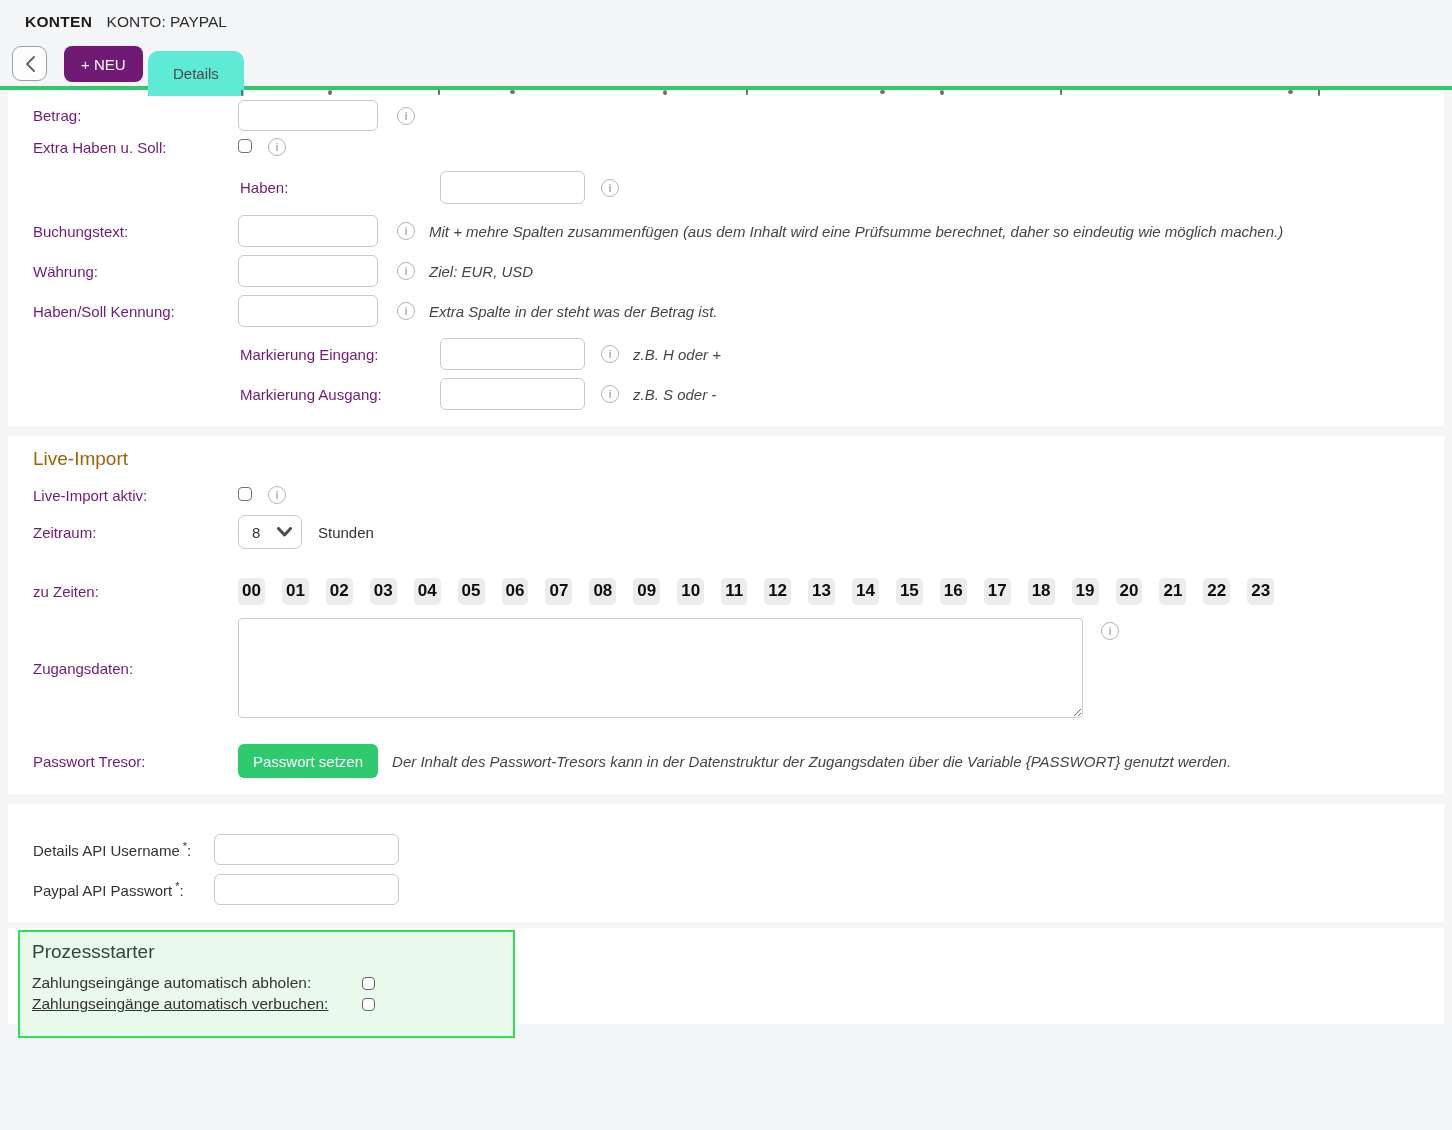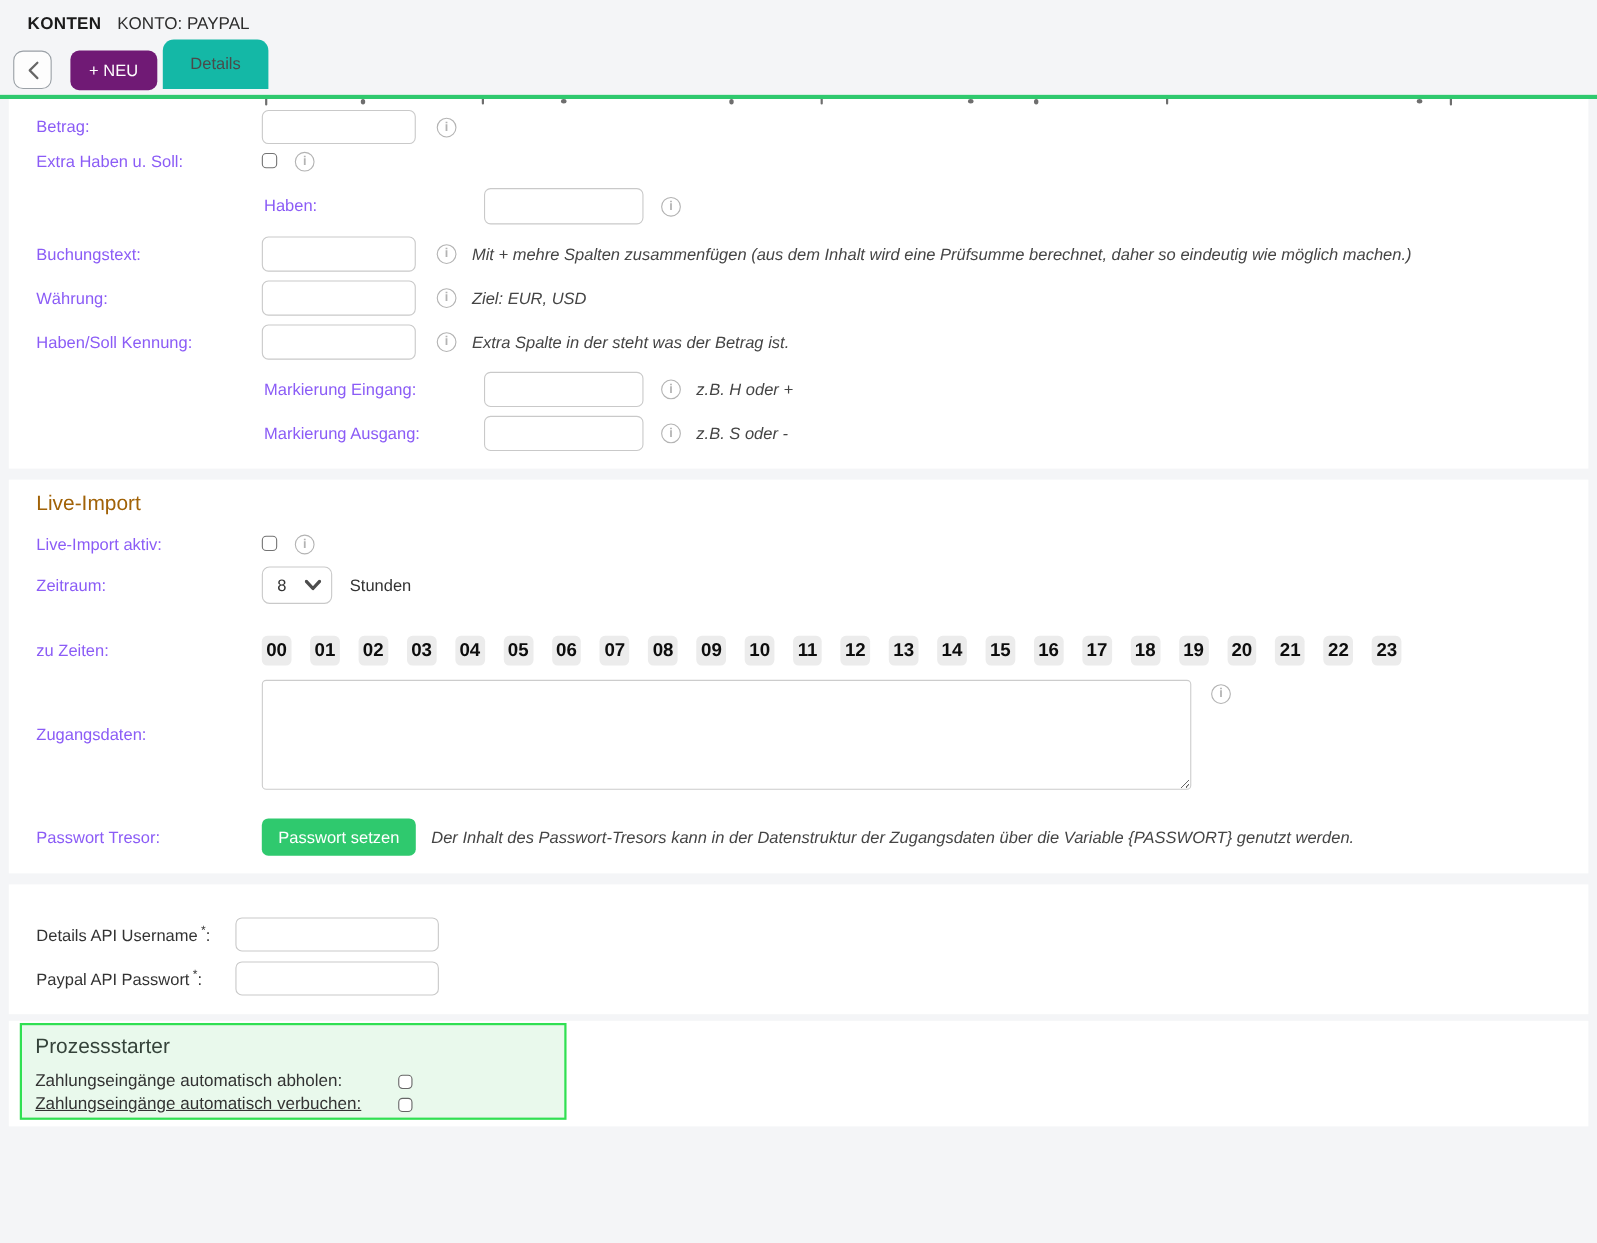--- a/index.html
+++ b/index.html
@@ -19,35 +19,35 @@
     background:#fdfdfd; border:1.6px solid #9aa0a6; border-radius:9px;
     display:flex; align-items:center; justify-content:center; cursor:pointer;
   }
   .neu-btn {
     position:absolute; left:64px; top:46px; height:36px; padding:0 17px;
     background:#701a75; border:none; border-radius:8px;
     color:#fff; font-size:15px; font-weight:500; cursor:pointer;
     display:flex; align-items:center;
   }
   .details-tab {
-    position:absolute; left:148px; top:36px; height:45px; padding:0 25px;
-    background:#14b8a6; border-radius:10px 10px 0 0; color:#4a4a4a; font-size:15px;
+    position:absolute; left:148px; top:51px; height:45px; padding:0 25px;
+    background:#5eead4; border-radius:10px 10px 0 0; color:#4a4a4a; font-size:15px;
     display:flex; align-items:center; cursor:pointer;
   }
   .green-line { height:4px; background:#2fc96e; }
   
   .card { background:#fff; margin:0 8px; }
   .card1 { padding:0 0 16px 25px; }
   .card2 { margin-top:10px; padding:13px 0 16px 25px; }
   .card3 { margin-top:10px; padding:16px 0 17px 25px; }
   .card4 { margin-top:6px; padding:2px 0 4px 10px; height:96px; }
   .section-title { font-size:19px; color:#a16207; height:20px; line-height:20px; }
   
   .row { display:flex; align-items:center; }
-  .lbl { width:205px; flex:none; color:#8b5cf6; }
+  .lbl { width:205px; flex:none; color:#701a75; }
   .sub { margin-left:207px; }
   .sub .lbl { width:200px; }
   .lbl3 { width:181px; flex:none; color:#333; }
   input[type=text] {
     height:31px; border:1px solid #c9c9c9; border-radius:6px;
     background:#fff; padding:0 8px; font:inherit; color:#333; outline:none;
   }
   .w140 { width:140px; } .w145 { width:145px; } .w185 { width:185px; }
   .info {
     width:18px; height:18px; flex:none; border:1.5px solid #b3b3b3; border-radius:50%;
@@ -77,21 +77,21 @@
   textarea.zd {
     width:845px; height:100px; border:1px solid #cccccc; border-radius:4px;
     resize:both; font:inherit; padding:6px 8px; outline:none; color:#333;
   }
   .pw-btn {
     height:34px; padding:0 15px; background:#2fc96e; border:none; border-radius:6px;
     color:#fff; font-size:15px; font-weight:500; cursor:pointer;
   }
   
   .proc-box {
-    width:497px; height:88px; background:#e9f9ec; border:2px solid #30e052;
+    width:497px; height:108px; background:#e9f9ec; border:2px solid #30e052;
     padding:9px 12px 0;
   }
   .proc-title { font-size:19px; color:#35433a; height:22px; }
   .proc-row { display:flex; align-items:center; margin-top:11px; }
   .proc-row + .proc-row { margin-top:3px;text-decoration:underline; }
   .proc-row .plbl { width:330px; font-size:15.5px; color:#333; }
   .proc-row .cbx { width:13px; height:13px; border-color:#666; }
   
   .mt2{margin-top:2px;} .mt7{margin-top:7px;} .mt8{margin-top:8px;} .mt9{margin-top:9px;}
   .mt11{margin-top:11px;} .mt13{margin-top:13px;} .mt14{margin-top:14px;} .mt15{margin-top:15px;}

